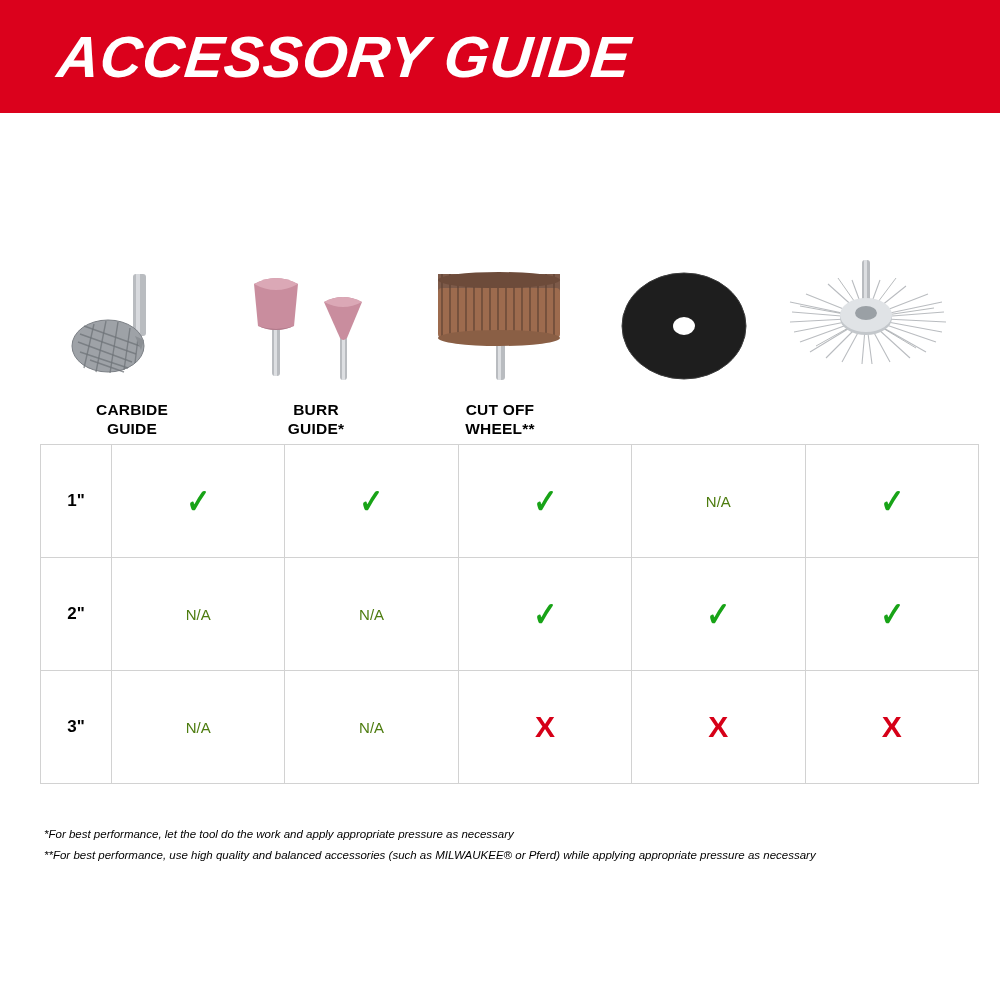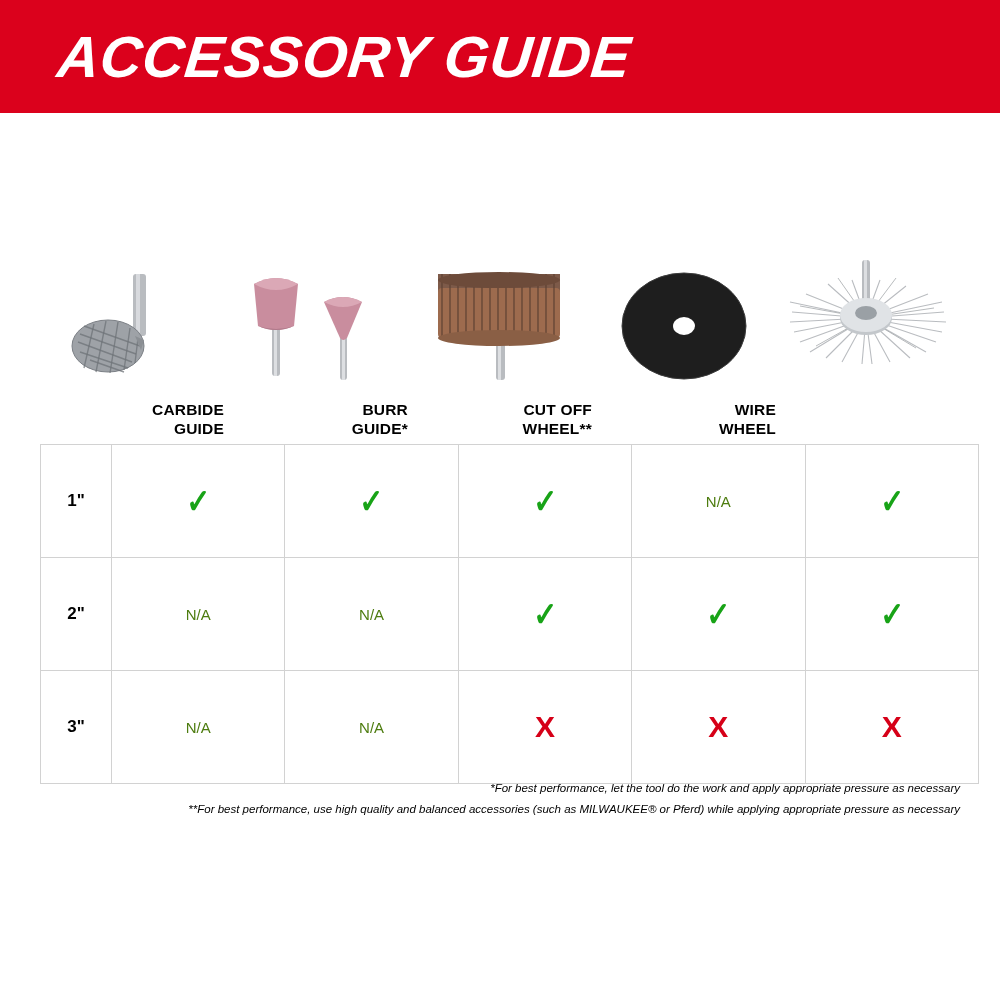--- a/index.html
+++ b/index.html
@@ -68,21 +68,21 @@
   
   .col-labels {
     position: absolute;
     left: 40px;
     top: 400px;
     width: 920px;
     display: flex;
   }
   .col-label {
     width: 184px;
-    text-align: right;
+    text-align: center;
     font-size: 15.5px;
     font-weight: bold;
     line-height: 19px;
     letter-spacing: 0.2px;
   }
 
   
   .grid {
     position: absolute;
     left: 40px;
@@ -126,23 +126,22 @@
   .mark-na {
     color: #4d7c0f;
     font-size: 15px;
     font-weight: normal;
   }
 
   
   .footnotes {
     position: absolute;
     left: 44px;
-    top: 778px;
+    top: 824px;
     width: 916px;
-    text-align: right;
   }
   .footnote {
     font-size: 11.5px;
     font-style: italic;
     line-height: 21px;
     color: #000000;
   }
 </style>
 </head>
 <body>
@@ -230,24 +229,20 @@
       <div>GUIDE</div>
     </div>
     <div class="col-label">
       <div>BURR</div>
       <div>GUIDE*</div>
     </div>
     <div class="col-label">
       <div>CUT OFF</div>
       <div>WHEEL**</div>
     </div>
-    <div class="col-label">
-      <div>WIRE</div>
-      <div>WHEEL</div>
-    </div>
   </div>
 
   <table class="grid">
     <tbody>
       <tr>
         <td class="size-cell">1"</td>
         <td class="val-cell"><span class="mark-check">✓</span></td>
         <td class="val-cell"><span class="mark-check">✓</span></td>
         <td class="val-cell"><span class="mark-check">✓</span></td>
         <td class="val-cell"><span class="mark-na">N/A</span></td>

